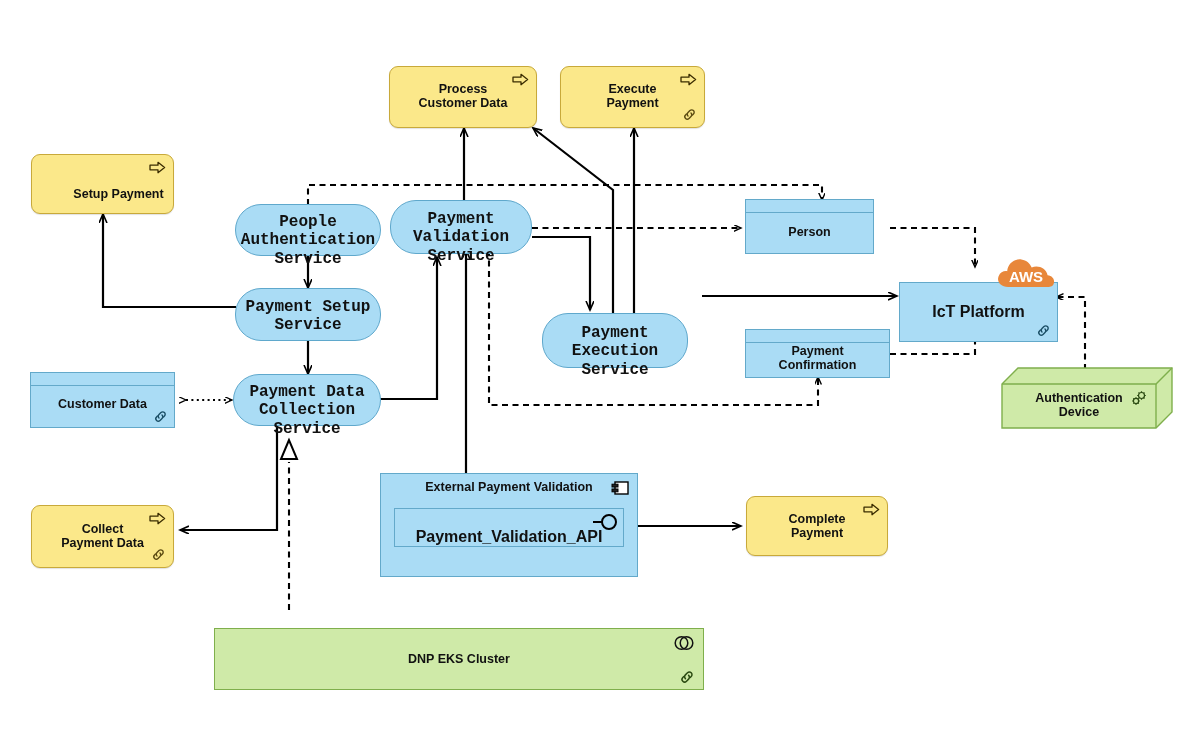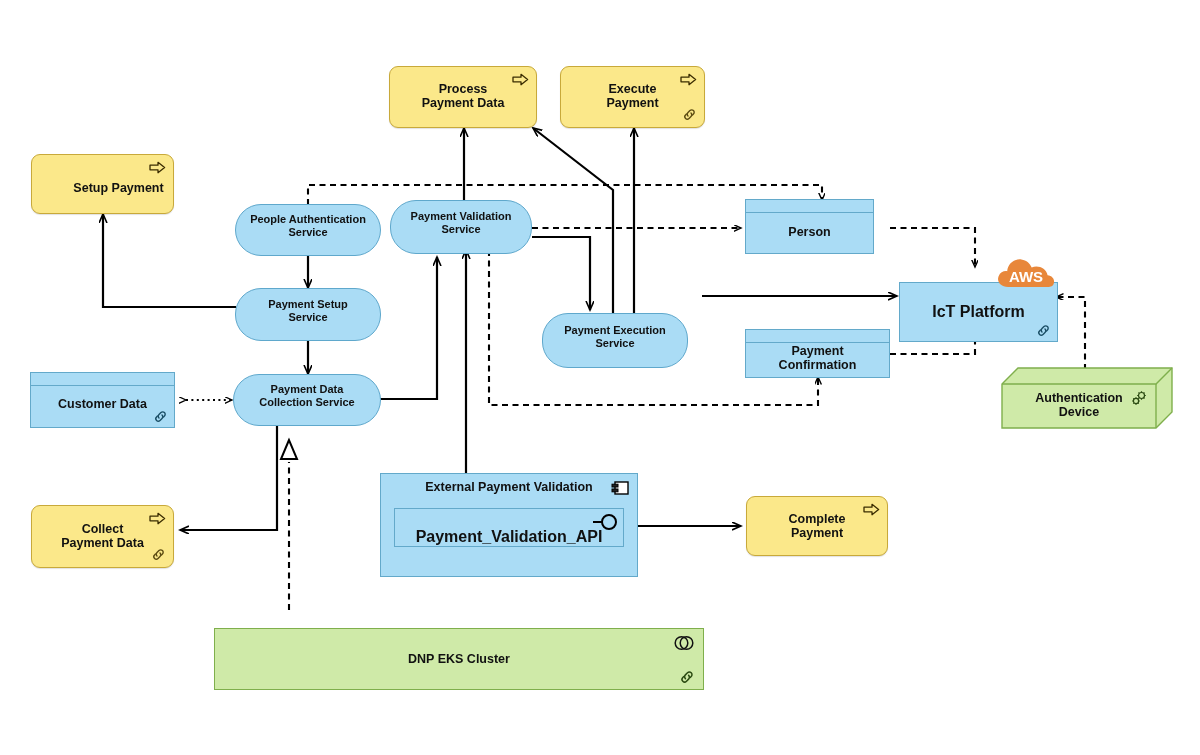--- a/index.html
+++ b/index.html
@@ -8,21 +8,21 @@
   #canvas{position:relative;width:1200px;height:755px;background:#ffffff;overflow:hidden;}
   svg#wires{position:absolute;left:0;top:0;width:1200px;height:755px;pointer-events:none;}
   .node{position:absolute;box-sizing:border-box;}
   .lbl{position:absolute;left:0;right:0;text-align:center;font-weight:bold;color:#111;line-height:1.15;}
   
   .proc{background:#fbe88a;border:1px solid #c8a93a;border-radius:9px;
         box-shadow:0 1px 1px rgba(0,0,0,.12);}
   .proc .lbl{font-size:12.5px;}
   
   .appsvc{background:#aadcf5;border:1px solid #5fa8cc;border-radius:26px;}
-  .appsvc .lbl{font-size:11px;}
+  .appsvc .lbl{font-size:16px;font-family:Liberation Mono, monospace;}
   
   .comp{background:#aadcf5;border:1px solid #63a9ca;}
   
   .dataobj{background:#aadcf5;border:1px solid #63a9ca;}
   .dataobj .band{position:absolute;left:0;right:0;top:0;height:12px;border-bottom:1px solid #63a9ca;}
   .dataobj .lbl{font-size:12.5px;}
   
   .node3d{background:#cfeaa8;border:1px solid #7faf4c;margin-top:20px;}
   .node3d .lbl{font-size:12.5px;}
   
@@ -122,29 +122,29 @@
     <div class="lbl" style="top:8px;white-space:pre-line;">Payment Data
 Collection Service</div>
   </div>
 
   <div class="node appsvc" style="left:542px;top:313px;width:146px;height:55px;">
     <div class="lbl" style="top:10px;white-space:pre-line;">Payment Execution
 Service</div>
   </div>
 
   <div class="node proc" style="left:31px;top:154px;width:143px;height:60px;">
-    <div class="lbl" style="top:26px;white-space:pre-line;padding-left:32px;">Setup Payment</div>
+    <div class="lbl" style="top:32px;white-space:pre-line;padding-left:32px;">Setup Payment</div>
     <svg class="ic" style="right:7px;top:6px;width:17px;height:13px;" viewBox="0 0 17 13">
       <path d="M1,4.2 L9,4.2 L9,1.3 L15.6,6.5 L9,11.7 L9,8.8 L1,8.8 Z" fill="#fbe88a" stroke="#3a2c00" stroke-width="1.3" stroke-linejoin="round"></path>
     </svg>
   </div>
 
   <div class="node proc" style="left:389px;top:66px;width:148px;height:62px;">
     <div class="lbl" style="top:15px;white-space:pre-line;">Process
-Payment Data</div>
+Customer Data</div>
     <svg class="ic" style="right:7px;top:6px;width:17px;height:13px;" viewBox="0 0 17 13">
       <path d="M1,4.2 L9,4.2 L9,1.3 L15.6,6.5 L9,11.7 L9,8.8 L1,8.8 Z" fill="#fbe88a" stroke="#3a2c00" stroke-width="1.3" stroke-linejoin="round"></path>
     </svg>
   </div>
 
   <div class="node proc" style="left:560px;top:66px;width:145px;height:62px;">
     <div class="lbl" style="top:15px;white-space:pre-line;">Execute
 Payment</div>
     <svg class="ic" style="right:7px;top:6px;width:17px;height:13px;" viewBox="0 0 17 13">
       <path d="M1,4.2 L9,4.2 L9,1.3 L15.6,6.5 L9,11.7 L9,8.8 L1,8.8 Z" fill="#fbe88a" stroke="#3a2c00" stroke-width="1.3" stroke-linejoin="round"></path>

